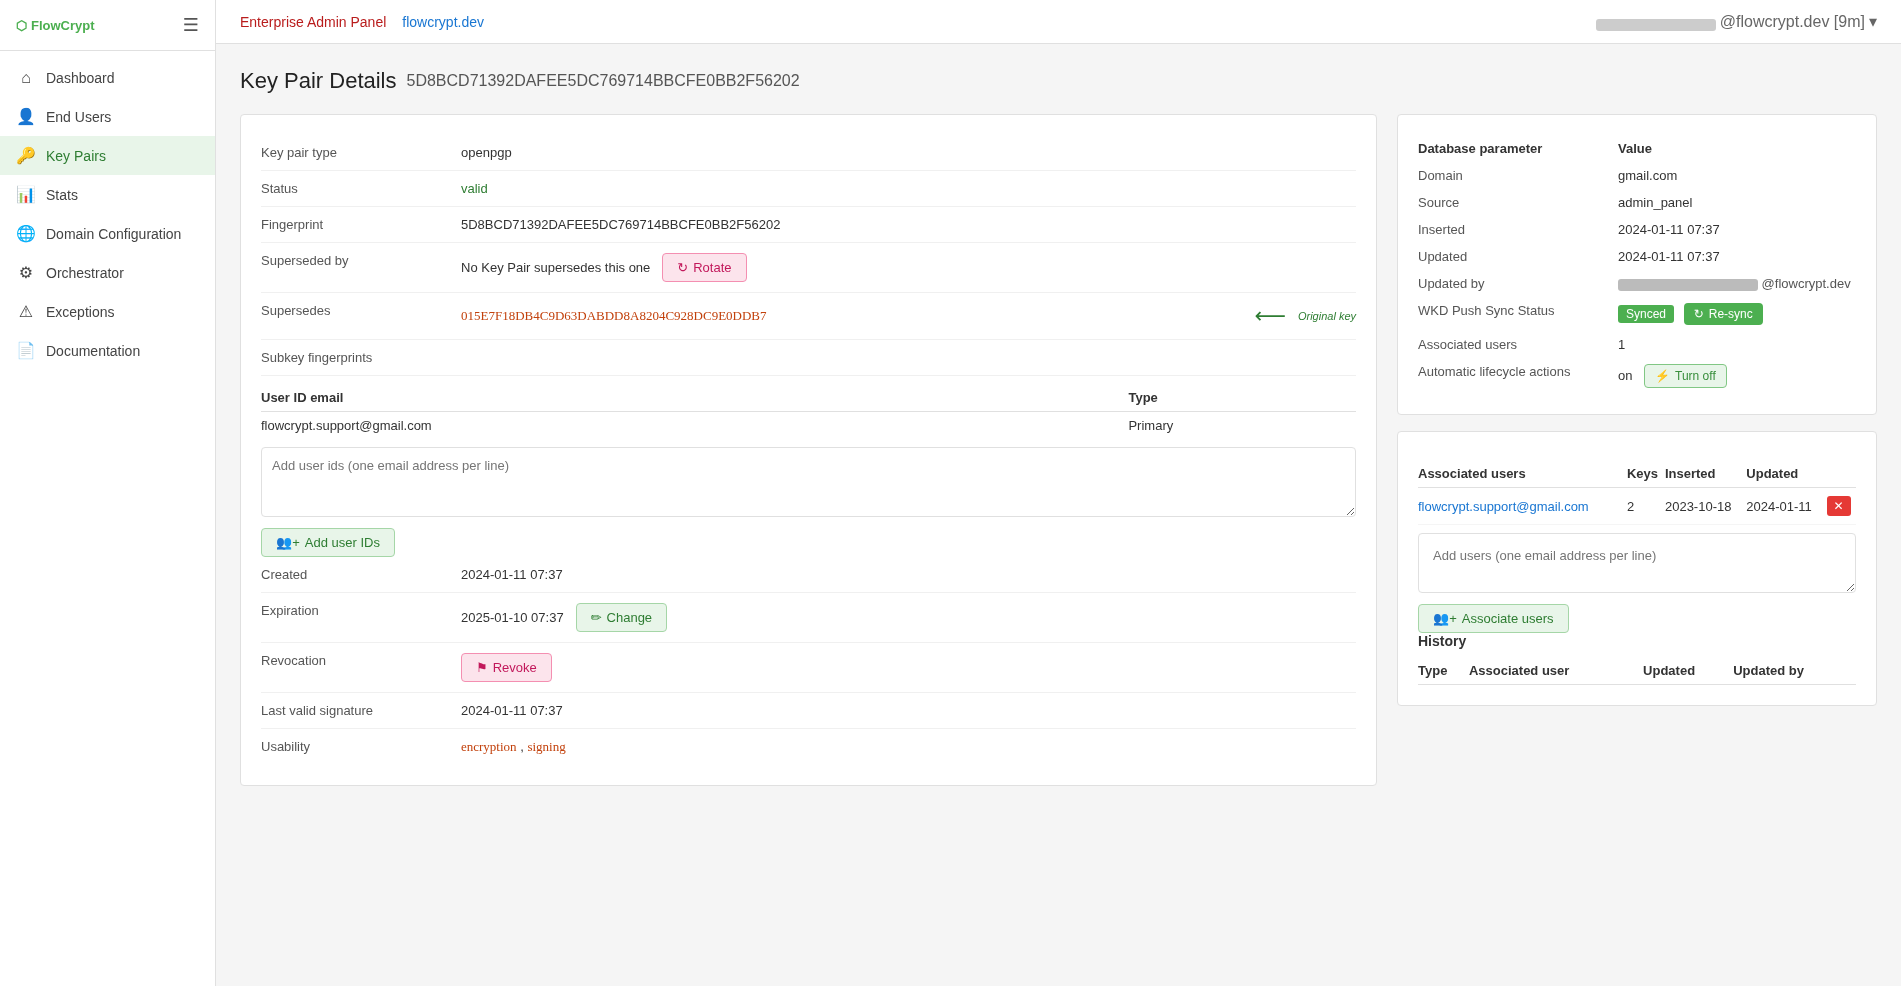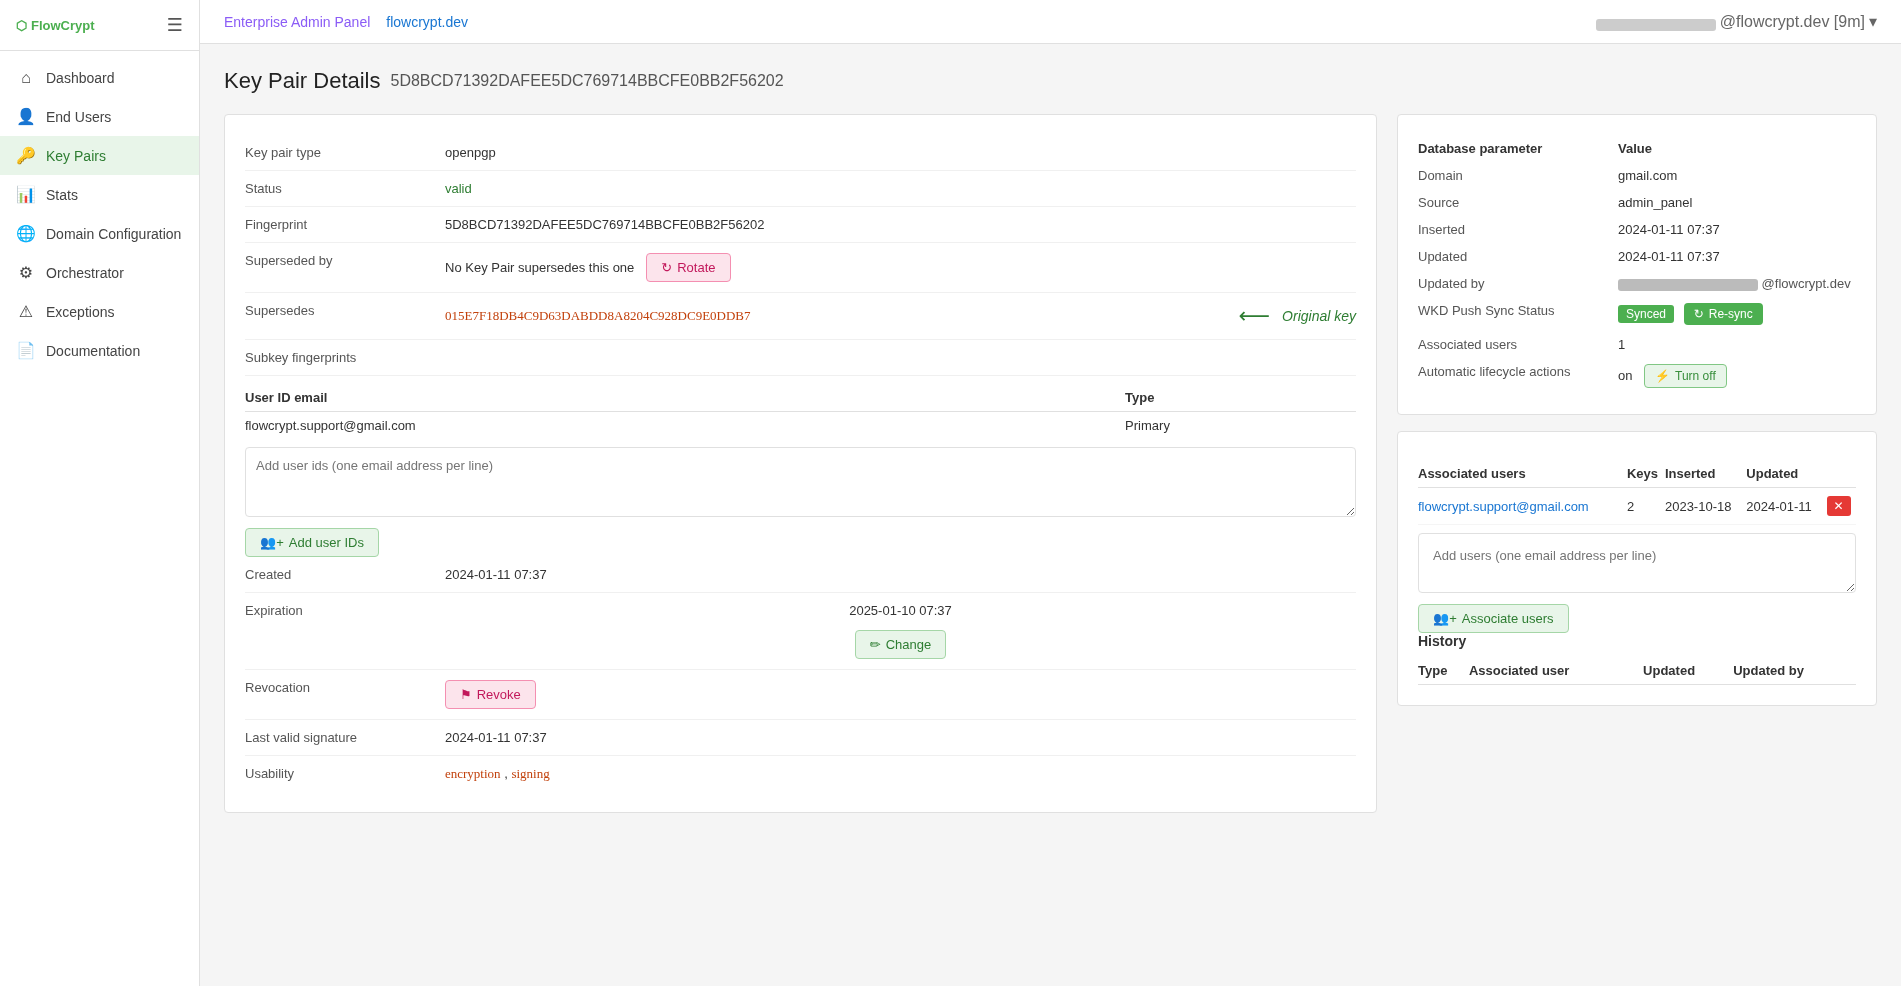--- a/index.html
+++ b/index.html
@@ -1,30 +1,30 @@
 <!DOCTYPE html>
 <html><head>
   <meta charset="utf-8">
   <style>
     * { box-sizing: border-box; margin: 0; padding: 0; }
     body { font-family: 'Segoe UI', Arial, sans-serif; font-size: 14px; background: #f5f5f5; color: #333; display: flex; height: 100vh; overflow: hidden; }
 
     
-    .sidebar { width: 200px; background: #fff; border-right: 1px solid #e0e0e0; display: flex; flex-direction: column; flex-shrink: 0; height: 100vh; overflow-y: auto; }
+    .sidebar { width: 216px; background: #fff; border-right: 1px solid #e0e0e0; display: flex; flex-direction: column; flex-shrink: 0; height: 100vh; overflow-y: auto; }
     .sidebar-logo { display: flex; align-items: center; padding: 14px 16px; gap: 8px; border-bottom: 1px solid #e0e0e0; }
     .sidebar-hamburger { margin-left: auto; cursor: pointer; color: #555; font-size: 18px; }
     .sidebar-nav { padding: 8px 0; }
     .sidebar-item { display: flex; align-items: center; padding: 10px 16px; gap: 10px; cursor: pointer; color: #444; font-size: 14px; }
     .sidebar-item.active { background: #e8f5e9; color: #2e7d32; }
     .sidebar-item .icon { font-size: 16px; width: 20px; text-align: center; }
 
     
     .main { flex: 1; display: flex; flex-direction: column; overflow: hidden; }
     .topbar { background: #fff; border-bottom: 1px solid #e0e0e0; padding: 12px 24px; display: flex; align-items: center; gap: 16px; }
-    .topbar-title { font-size: 14px; color: #8b5cf6; font-weight: 500; }
+    .topbar-title { font-size: 14px; color: #b91c1c; font-weight: 500; }
     .topbar-domain { color: #1976d2; font-size: 14px; }
     .topbar-user { margin-left: auto; font-size: 16px; color: #666; display: flex; align-items: flex-end; gap: 4px; }
     .topbar-user-blur { background: #ccc; border-radius: 3px; width: 120px; height: 12px; display: inline-block; vertical-align: middle; }
 
     .content { flex: 1; overflow-y: auto; padding: 24px; background: #f5f5f5; }
 
     .page-title { font-size: 22px; font-weight: 500; color: #222; margin-bottom: 20px; display: flex; align-items: center; gap: 10px; }
     .page-title-fingerprint { font-size: 16px; color: #555; font-weight: normal; }
 
     .two-col { display: flex; gap: 20px; }
@@ -174,21 +174,21 @@
                 <span>Rotate</span>
               </button>
             </div>
           </div>
           
           <div class="detail-row">
             <span class="detail-label">Supersedes</span>
             <div class="detail-value supersedes-row">
               <a class="detail-value link">015E7F18DB4C9D63DABDD8A8204C928DC9E0DDB7</a>
               <span class="arrow-icon">⟵</span>
-              <span class="original-key-label" style="color:#2e7d32;font-size:14px;font-style:italic;">Original key</span>
+              <span class="original-key-label" style="color:#2e7d32;font-size:11px;font-style:italic;">Original key</span>
             </div>
           </div>
           
           <div class="detail-row">
             <span class="detail-label">Subkey fingerprints</span>
           </div>
 
           
           <table class="uid-table">
             <thead>
@@ -212,21 +212,21 @@
             <span>Add user IDs</span>
           </button>
 
           
           <div class="detail-row">
             <span class="detail-label">Created</span>
             <span class="detail-value">2024-01-11 07:37</span>
           </div>
           <div class="detail-row">
             <span class="detail-label">Expiration</span>
-            <div class="detail-value" style="display:flex;align-items:center;gap:12px;flex-direction:column;">
+            <div class="detail-value" style="display:flex;align-items:center;gap:12px;">
               <span>2025-01-10 07:37</span>
               <button class="btn btn-green">
                 <span>✏</span>
                 <span>Change</span>
               </button>
             </div>
           </div>
           <div class="detail-row">
             <span class="detail-label">Revocation</span>
             <button class="btn btn-pink">

